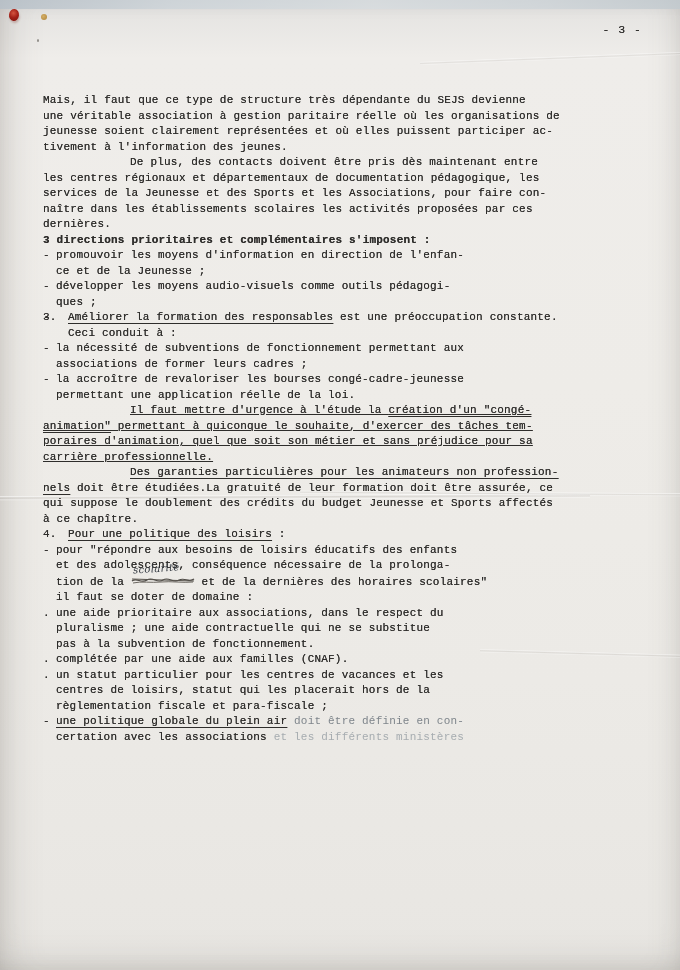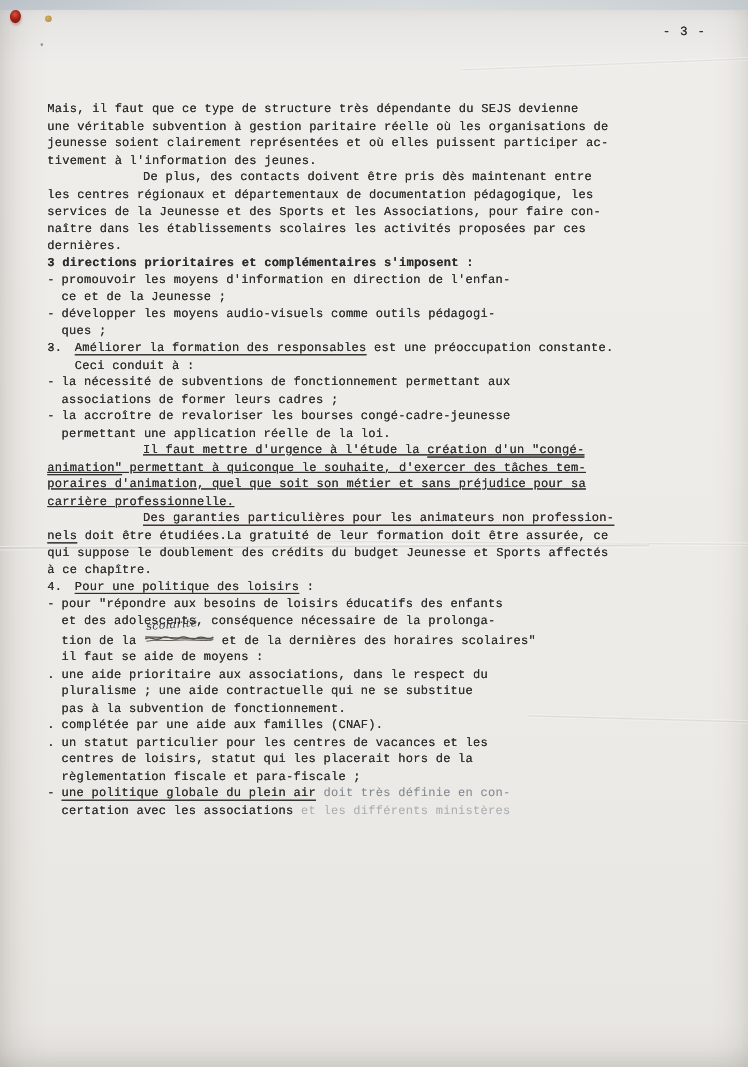--- a/index.html
+++ b/index.html
@@ -76,21 +76,21 @@
   <div class="crease crease-mid2"></div>
   <div class="crease crease-topright"></div>
   <div class="crease crease-right"></div>
 
   <div class="page-number body-text">- 3 -</div>
 
   <div class="doc body-text">
 
     <p class="para">
       <span class="ln">Mais, il faut que ce type de structure très dépendante du SEJS devienne</span>
-      <span class="ln">une véritable subvention à gestion paritaire réelle où les organisations de</span>
+      <span class="ln">une véritable association à gestion paritaire réelle où les organisations de</span>
       <span class="ln">jeunesse soient clairement représentées et où elles puissent participer ac-</span>
       <span class="ln">tivement à l'information des jeunes.</span>
     </p>
 
     <p class="para m-p2">
       <span class="ln fl">De plus, des contacts doivent être pris dès maintenant entre</span>
       <span class="ln">les centres régionaux et départementaux de documentation pédagogique, les</span>
       <span class="ln">services de la Jeunesse et des Sports et les Associations, pour faire con-</span>
       <span class="ln">naître dans les établissements scolaires les activités proposées par ces</span>
       <span class="ln">dernières.</span>
@@ -155,21 +155,21 @@
 
     <p class="bullet b2lvl m-b6">
       <span class="marker">-</span>
       <span class="ln">pour "répondre aux besoins de loisirs éducatifs des enfants</span>
       <span class="ln">et des adolescents, conséquence nécessaire de la prolonga-</span>
       <span class="ln"><span>tion de la </span><span class="scribble-wrap"><svg width="64" height="12" viewBox="0 0 64 12">
               <path d="M1,7 C6,3 10,10 16,6 C22,2 26,10 32,6 C38,2 42,10 48,6 C54,3 58,9 63,5" stroke="#4e4b46" stroke-width="1.2" fill="none"></path>
               <path d="M1,5 L63,7" stroke="#57534d" stroke-width="1" fill="none"></path>
               <path d="M2,9 C10,7 20,9 30,8 C40,7 52,9 62,8" stroke="#5a564f" stroke-width=".9" fill="none"></path>
             </svg><span class="handwritten">scolarité</span></span><span> et de la dernières des horaires scolaires"</span></span>
-      <span class="ln">il faut se aide de moyens :</span>
+      <span class="ln">il faut se doter de domaine :</span>
     </p>
 
     <p class="bullet sub m-sb1">
       <span class="marker">.</span>
       <span class="ln">une aide prioritaire aux associations, dans le respect du</span>
       <span class="ln">pluralisme ; une aide contractuelle qui ne se substitue</span>
       <span class="ln">pas à la subvention de fonctionnement.</span>
     </p>
 
     <p class="bullet sub m-sb2">
@@ -179,18 +179,18 @@
 
     <p class="bullet sub m-sb3">
       <span class="marker">.</span>
       <span class="ln">un statut particulier pour les centres de vacances et les</span>
       <span class="ln">centres de loisirs, statut qui les placerait hors de la</span>
       <span class="ln">règlementation fiscale et para-fiscale ;</span>
     </p>
 
     <p class="bullet b2lvl m-b7">
       <span class="marker low-dash">-</span>
-      <span class="ln"><span class="u">une politique globale du plein air</span><span class="fade1"> doit très définie en con-</span></span>
+      <span class="ln"><span class="u">une politique globale du plein air</span><span class="fade1"> doit être définie en con-</span></span>
       <span class="ln"><span>certation avec les associations </span><span class="fade2">et les différents ministères</span></span>
     </p>
 
   </div>
 </div>
 
 </body></html>

